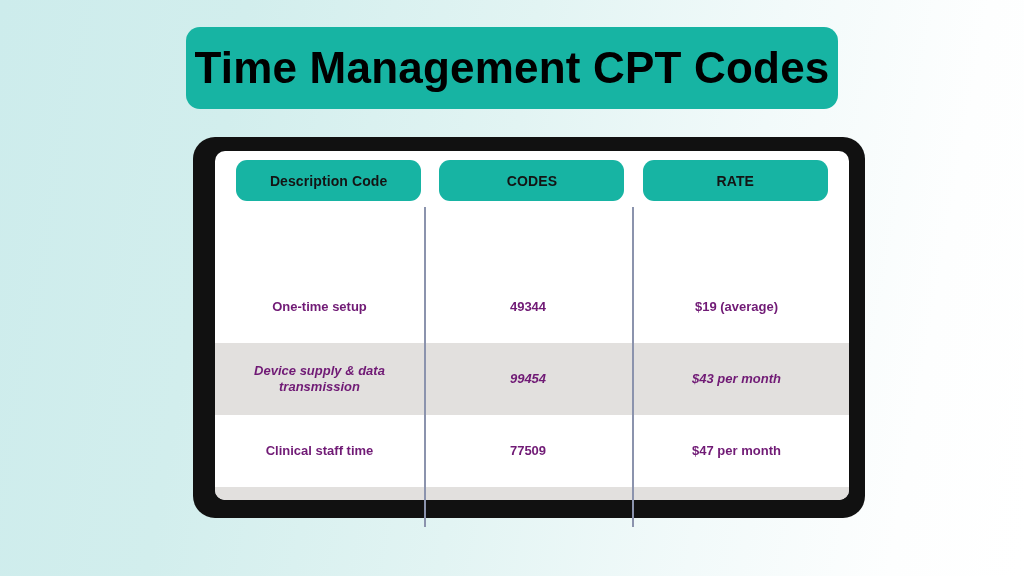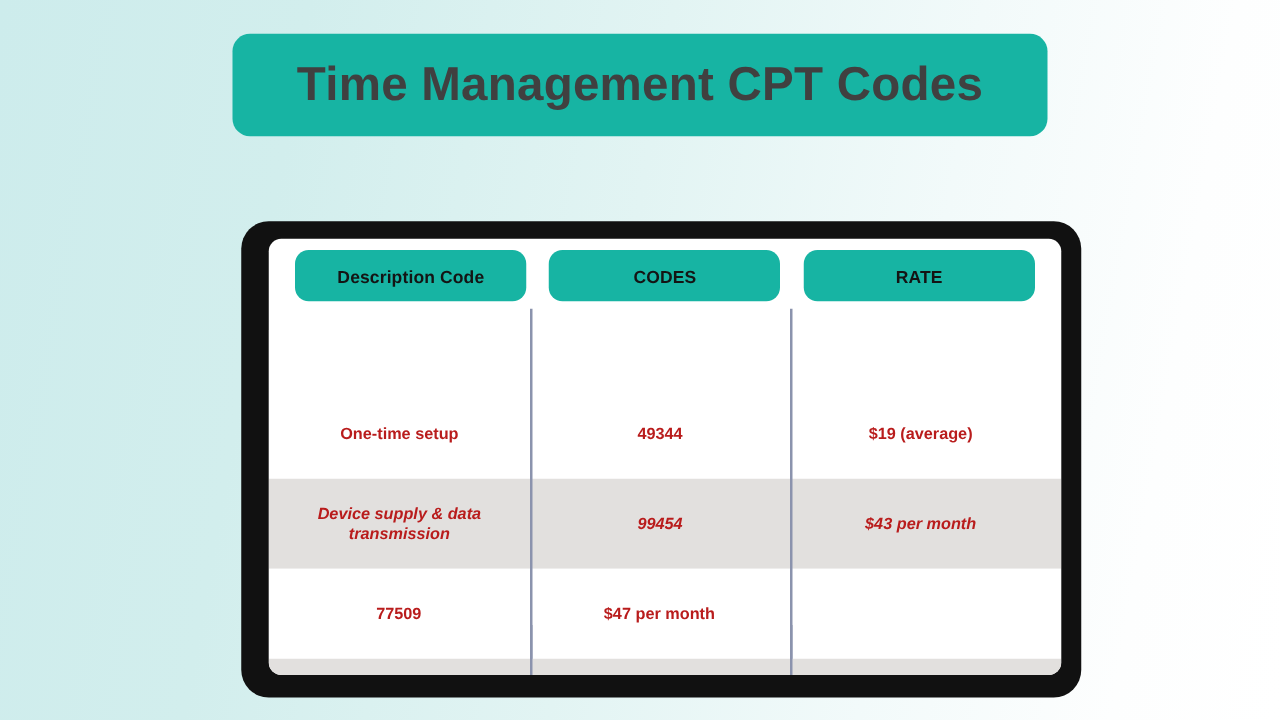--- a/index.html
+++ b/index.html
@@ -30,39 +30,38 @@
     top: 27px;
     width: 652px;
     height: 82px;
     background: #17b4a3;
     border-radius: 14px;
     display: flex;
     align-items: center;
     justify-content: center;
   }
   .title-text {
-    color: #404040;
-    font-size: 38px;
+    color: #000000;
+    font-size: 44px;
     font-weight: bold;
     letter-spacing: 0.2px;
     line-height: 1;
     white-space: nowrap;
   }
 
   
   .device-frame {
     position: absolute;
     left: 193px;
     top: 137px;
     width: 672px;
     height: 381px;
     background: #111111;
     border-radius: 22px;
     padding: 14px 16px 18px 22px;
-    margin-top: 40px;
   }
 
   .device-screen {
     width: 100%;
     height: 100%;
     background: #ffffff;
     border-radius: 10px;
     overflow: hidden;
     position: relative;
   }
@@ -137,21 +136,21 @@
 
   .row-h-spacer { height: 47px; }
   .row-1 { height: 72px; }
   .row-2 { height: 72px; }
   .row-3 { height: 72px; }
   .row-4 { height: 72px; }
 
   .cell {
     text-align: center;
     padding: 0 14px;
-    color: #b91c1c;
+    color: #701a75;
     font-size: 13px;
     font-weight: bold;
     line-height: 1.25;
   }
   .cell.c1 { width: 209px; }
   .cell.c2 { width: 208px; }
   .cell.c3 { width: 209px; }
 </style>
 </head>
 <body>
@@ -194,20 +193,21 @@
         <div class="cell c3">$19 (average)</div>
       </div>
 
       <div class="data-row shaded row-2">
         <div class="cell c1">Device supply &amp; data transmission</div>
         <div class="cell c2">99454</div>
         <div class="cell c3">$43 per month</div>
       </div>
 
       <div class="data-row white row-3">
+        <div class="cell c1">Clinical staff time</div>
         <div class="cell c2">77509</div>
         <div class="cell c3">$47 per month</div>
       </div>
 
       <div class="data-row shaded row-4">
         
         
         
       </div>
 

